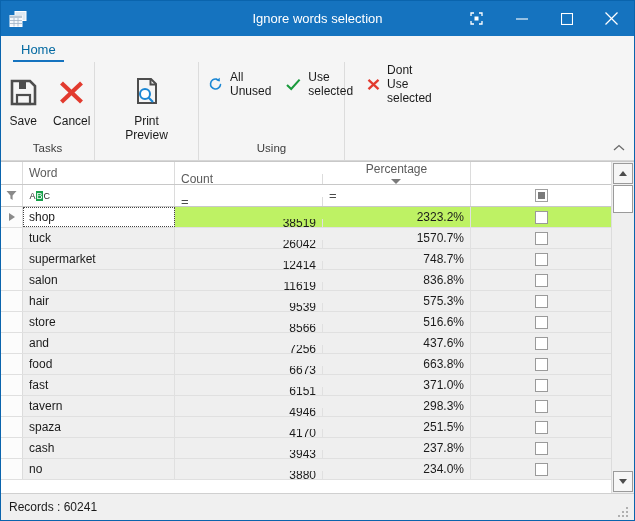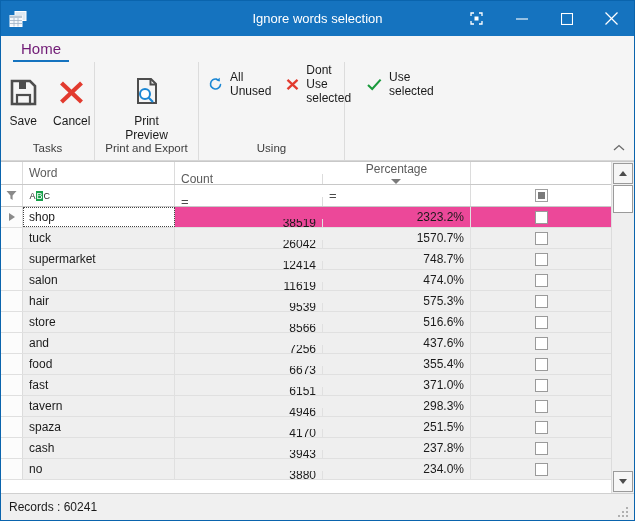--- a/index.html
+++ b/index.html
@@ -58,21 +58,21 @@
     flex: 0 0 auto;
     position: relative;
   }
   .tabstrip {
     height: 26px;
     display: flex; align-items: flex-end;
     padding-left: 12px;
     background: #f5f5f5;
   }
   .tab {
-    font-size: 15px; color: #701a75;
+    font-size: 13px; color: #0369a1;
     padding: 2px 8px 3px 8px;
     border-bottom: 2px solid #1573bf;
   }
   .ribbon-body {
     display: flex;
     height: 98px;
     background: #f5f5f5;
     position: relative;
   }
   .rgroup {
@@ -175,21 +175,21 @@
     border-bottom: 1px solid #c8c8c8;
   }
   .filter-row .cell { border-right: 1px solid #dcdcdc; color:#4a4a4a; }
   .filter-row .c-use { border-right: none; justify-content: center; }
   .filter-row .c-count, .filter-row .c-pct { justify-content: flex-start; }
 
   .data-row { border-bottom: 1px solid #e0e0e0; background: #efefef; }
   .data-row .cell { border-right: 1px solid #e0e0e0; }
   .data-row .c-ind { border-right: 1px solid #dcdcdc; background: #fcfcfc; }
   .data-row .c-use { border-right: none; }
-  .data-row.selected { background: #ec4899; }
+  .data-row.selected { background: #bef264; }
   .data-row.selected .c-word {
     outline: 1px dotted #444;
     outline-offset: -1px;
     background: #ffffff;
   }
 
   .chk {
     width: 13px; height: 13px;
     border: 1px solid #9a9a9a;
     background: #ffffff;
@@ -374,54 +374,53 @@
                 <circle cx="12" cy="17" r="5" fill="#ffffff" stroke="#1b87d4" stroke-width="2"></circle>
                 <line x1="15.7" y1="20.7" x2="20" y2="25" stroke="#1b87d4" stroke-width="2.2"></line>
               </svg>
             </span>
             <span class="blabel">
               <span>Print</span><br>
               <span>Preview</span>
             </span>
           </div>
         </div>
-        <div class="rgroup-label">Print and Export</div>
       </div>
 
       <div class="rgroup" style="width:146px">
         <div class="rgroup-items">
           <div class="small-list">
             <div class="small-btn">
               <span class="sicon">
                 <svg width="14" height="14" viewBox="0 0 14 14">
                   <path d="M11.5 7.6 A5 5 0 1 1 7.4 2.1 L10 3.6" fill="none" stroke="#1b87d4" stroke-width="1.6" stroke-linecap="round"></path>
                   <path d="M10.8 0.8 L10.6 4.2 L7.3 3.3 Z" fill="#1b87d4"></path>
                 </svg>
               </span>
               <span>All Unused</span>
             </div>
             <div class="small-btn">
               <span class="sicon">
+                <svg width="15" height="13" viewBox="0 0 15 13">
+                  <path d="M1 7 L5.2 11 L13.6 1.6" fill="none" stroke="#1a9a3c" stroke-width="2.1"></path>
+                </svg>
+              </span>
+              <span>Use selected</span>
+            </div>
+            <div class="small-btn">
+              <span class="sicon">
                 <svg width="13" height="13" viewBox="0 0 13 13">
                   <g stroke="#e23a2e" stroke-width="2.3">
                     <line x1="1.5" y1="1.8" x2="11.5" y2="11.2"></line>
                     <line x1="11.5" y1="1.8" x2="1.5" y2="11.2"></line>
                   </g>
                 </svg>
               </span>
               <span>Dont Use selected</span>
             </div>
-            <div class="small-btn">
-              <span class="sicon">
-                <svg width="15" height="13" viewBox="0 0 15 13">
-                  <path d="M1 7 L5.2 11 L13.6 1.6" fill="none" stroke="#1a9a3c" stroke-width="2.1"></path>
-                </svg>
-              </span>
-              <span>Use selected</span>
-            </div>
           </div>
         </div>
         <div class="rgroup-label">Using</div>
       </div>
 
       <div class="ribbon-collapse">
         <svg width="12" height="8" viewBox="0 0 12 8">
           <path d="M1 6 L6 1.6 L11 6" fill="none" stroke="#6a6a6a" stroke-width="1.3"></path>
         </svg>
       </div>
@@ -494,21 +493,21 @@
               <div class="cell c-count">12414</div>
               <div class="cell c-pct">748.7%</div>
               <div class="cell c-use">
                 <span class="chk"></span>
               </div>
             </div>
             <div class="row data-row">
               <div class="cell c-ind"></div>
               <div class="cell c-word">salon</div>
               <div class="cell c-count">11619</div>
-              <div class="cell c-pct">474.0%</div>
+              <div class="cell c-pct">836.8%</div>
               <div class="cell c-use">
                 <span class="chk"></span>
               </div>
             </div>
             <div class="row data-row">
               <div class="cell c-ind"></div>
               <div class="cell c-word">hair</div>
               <div class="cell c-count">9539</div>
               <div class="cell c-pct">575.3%</div>
               <div class="cell c-use">
@@ -530,21 +529,21 @@
               <div class="cell c-count">7256</div>
               <div class="cell c-pct">437.6%</div>
               <div class="cell c-use">
                 <span class="chk"></span>
               </div>
             </div>
             <div class="row data-row">
               <div class="cell c-ind"></div>
               <div class="cell c-word">food</div>
               <div class="cell c-count">6673</div>
-              <div class="cell c-pct">355.4%</div>
+              <div class="cell c-pct">663.8%</div>
               <div class="cell c-use">
                 <span class="chk"></span>
               </div>
             </div>
             <div class="row data-row">
               <div class="cell c-ind"></div>
               <div class="cell c-word">fast</div>
               <div class="cell c-count">6151</div>
               <div class="cell c-pct">371.0%</div>
               <div class="cell c-use">

